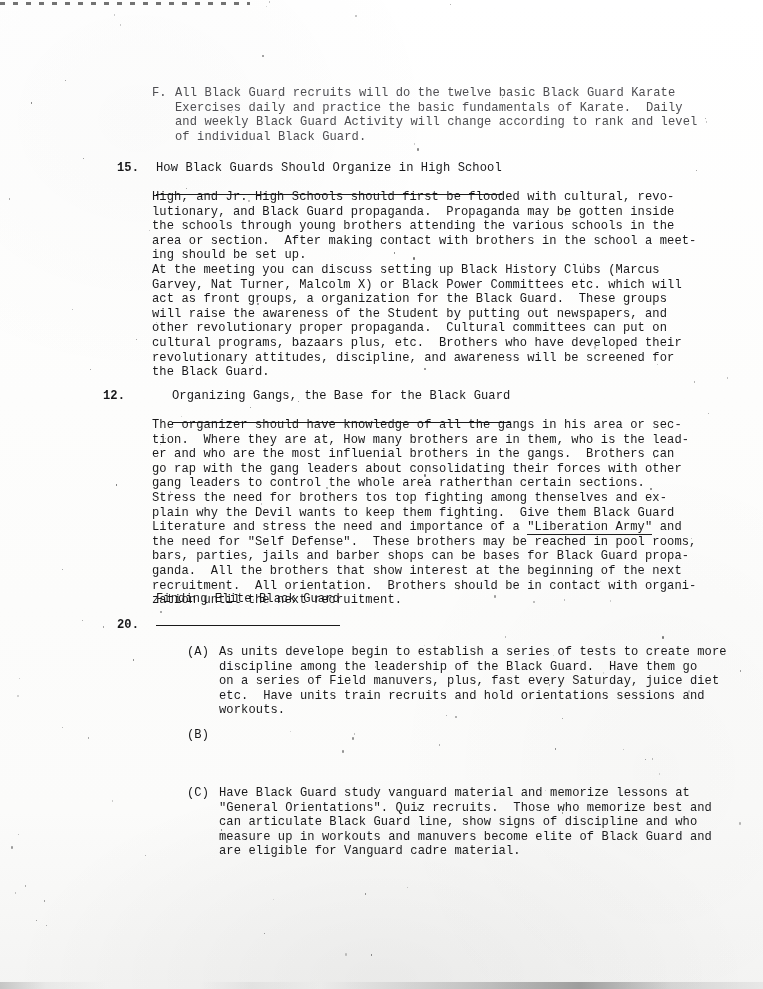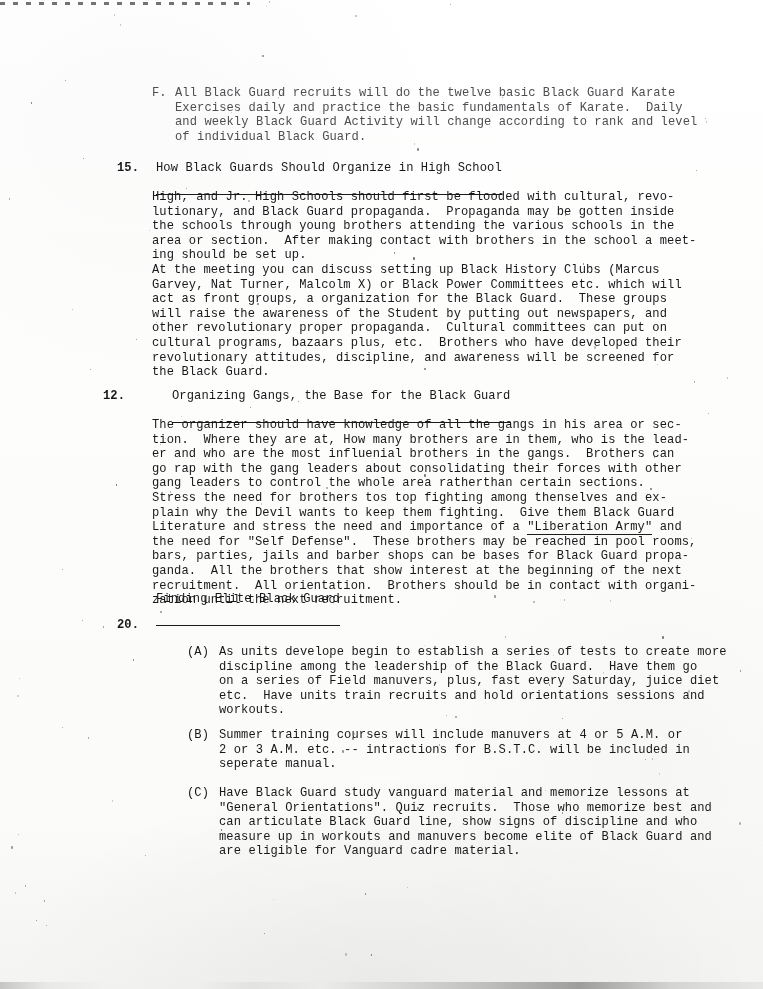--- a/index.html
+++ b/index.html
@@ -273,19 +273,18 @@
     <div class="heading" style="left:164px; top:389px;margin-left:8px;">Organizing Gangs, the Base for the Black Guard</div>
     <div class="block" id="section-12-lines" style="left:152px; top:418px;"><span class="line">The organizer should have knowledge of all the gangs in his area or sec-</span><span class="line">tion.  Where they are at, How many brothers are in them, who is the lead-</span><span class="line">er and who are the most influenial brothers in the gangs.  Brothers can</span><span class="line">go rap with the gang leaders about consolidating their forces with other</span><span class="line">gang leaders to control the whole area ratherthan certain sections.</span><span class="line">Stress the need for brothers tos top fighting among thenselves and ex-</span><span class="line">plain why the Devil wants to keep them fighting.  Give them Black Guard</span><span class="line">Literature and stress the need and importance of a <span style="border-bottom: 1.4px solid rgb(26, 26, 26);">"Liberation Army"</span> and</span><span class="line">the need for "Self Defense".  These brothers may be reached in pool rooms,</span><span class="line">bars, parties, jails and barber shops can be bases for Black Guard propa-</span><span class="line">ganda.  All the brothers that show interest at the beginning of the next</span><span class="line">recruitment.  All orientation.  Brothers should be in contact with organi-</span><span class="line">zation until the next recruitment.</span></div>
 
     <div class="num" style="left:117px; top:618px;">20.</div>
     <div class="heading" style="left:156px; top:592px;">Finding Elite Black Guard</div>
 
     <div class="marker" style="left:187px; top:645px;">(A)</div>
     <div class="block" id="item-a-lines" style="left:219px; top:645px;"><span class="line">As units develope begin to establish a series of tests to create more</span><span class="line">discipline among the leadership of the Black Guard.  Have them go</span><span class="line">on a series of Field manuvers, plus, fast every Saturday, juice diet</span><span class="line">etc.  Have units train recruits and hold orientations sessions and</span><span class="line">workouts.</span></div>
 
     <div class="marker" style="left:187px; top:728px;">(B)</div>
-    <div class="block" id="item-b-lines" style="left:219px; top:728px;"><span class="line">Summer training courses will include manuvers at 4 or 5 A.M. or</span><span class="line">2 or 3 A.M. etc. -- intractions for B.S.T.C. will be included in</span><span class="line">seperate manual.</span></div>
 
     <div class="marker" style="left:187px; top:786px;">(C)</div>
     <div class="block" id="item-c-lines" style="left:219px; top:786px;"><span class="line">Have Black Guard study vanguard material and memorize lessons at</span><span class="line">"General Orientations". Quiz recruits.  Those who memorize best and</span><span class="line">can articulate Black Guard line, show signs of discipline and who</span><span class="line">measure up in workouts and manuvers become elite of Black Guard and</span><span class="line">are eligible for Vanguard cadre material.</span></div>
 
   </div>
 </div>
 
 </body></html>

